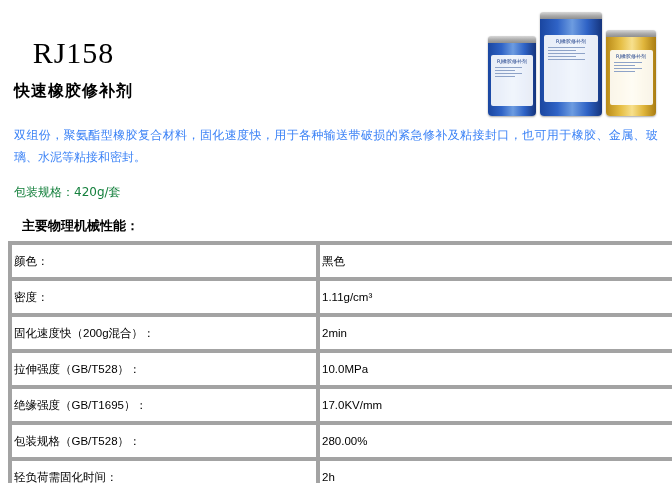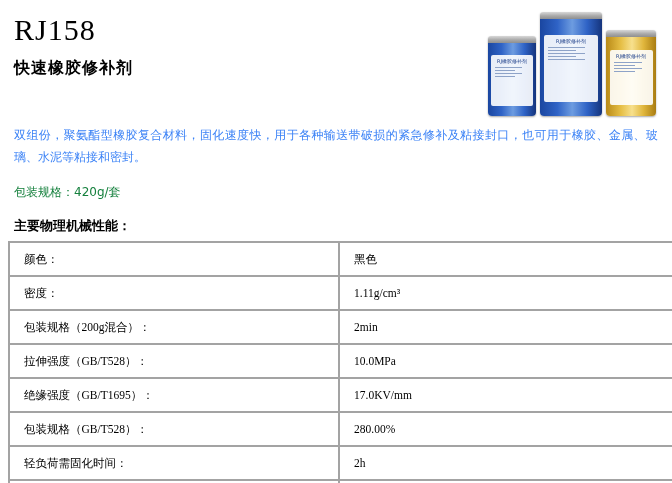--- a/index.html
+++ b/index.html
@@ -24,21 +24,22 @@
   }
 
   
   .header {
     position: relative;
     height: 120px;
   }
   .title-block {
     position: absolute;
     left: 14px;
-    top: 13px;
+    top: 36px;
+    text-align: center;
   }
   .product-code {
     font-family: "Liberation Serif", "DejaVu Serif", serif;
     font-size: 30px;
     letter-spacing: 1px;
     color: #000;
     line-height: 1.1;
     font-weight: 400;
   }
   .product-name {
@@ -141,39 +142,39 @@
     color: #3b82f6;
     text-align: justify;
   }
   .spec-line {
     margin: 16px 14px 0 14px;
     font-family: "DejaVu Sans", "Liberation Sans", sans-serif;
     font-size: 12px;
     color: #15803d;
   }
   .section-title {
-    margin: 16px 14px 6px 14px;
+    margin: 16px 14px 6px 22px;
     font-family: Liberation Sans, sans-serif;
     font-size: 13px;
     font-weight: bold;
     color: #000;
   }
 
   
   table.props {
     width: 656px;
     margin: 0 8px 0 8px;
     border-collapse: collapse;
     table-layout: fixed;
   }
   table.props td {
-    border: 2px solid #a3a3a3;
+    border: 4px solid #a3a3a3;
     height: 28px;
-    padding: 2px 14px;
-    font-family: Liberation Serif, serif;
+    padding: 2px 2px;
+    font-family: Liberation Sans, sans-serif;
     font-size: 11.5px;
     color: #000;
     vertical-align: middle;
     white-space: nowrap;
     overflow: hidden;
   }
   table.props td.k { width: 300px; }
   table.props td.v { width: 348px; }
 </style>
 </head>
@@ -246,21 +247,21 @@
     <tbody>
       <tr>
         <td class="k">颜色：</td>
         <td class="v">黑色</td>
       </tr>
       <tr>
         <td class="k">密度：</td>
         <td class="v">1.11g/cm³</td>
       </tr>
       <tr>
-        <td class="k">包装规格（200g混合）：</td>
+        <td class="k">固化速度快（200g混合）：</td>
         <td class="v">2min</td>
       </tr>
       <tr>
         <td class="k">拉伸强度（GB/T528）：</td>
         <td class="v">10.0MPa</td>
       </tr>
       <tr>
         <td class="k">绝缘强度（GB/T1695）：</td>
         <td class="v">17.0KV/mm</td>
       </tr>

